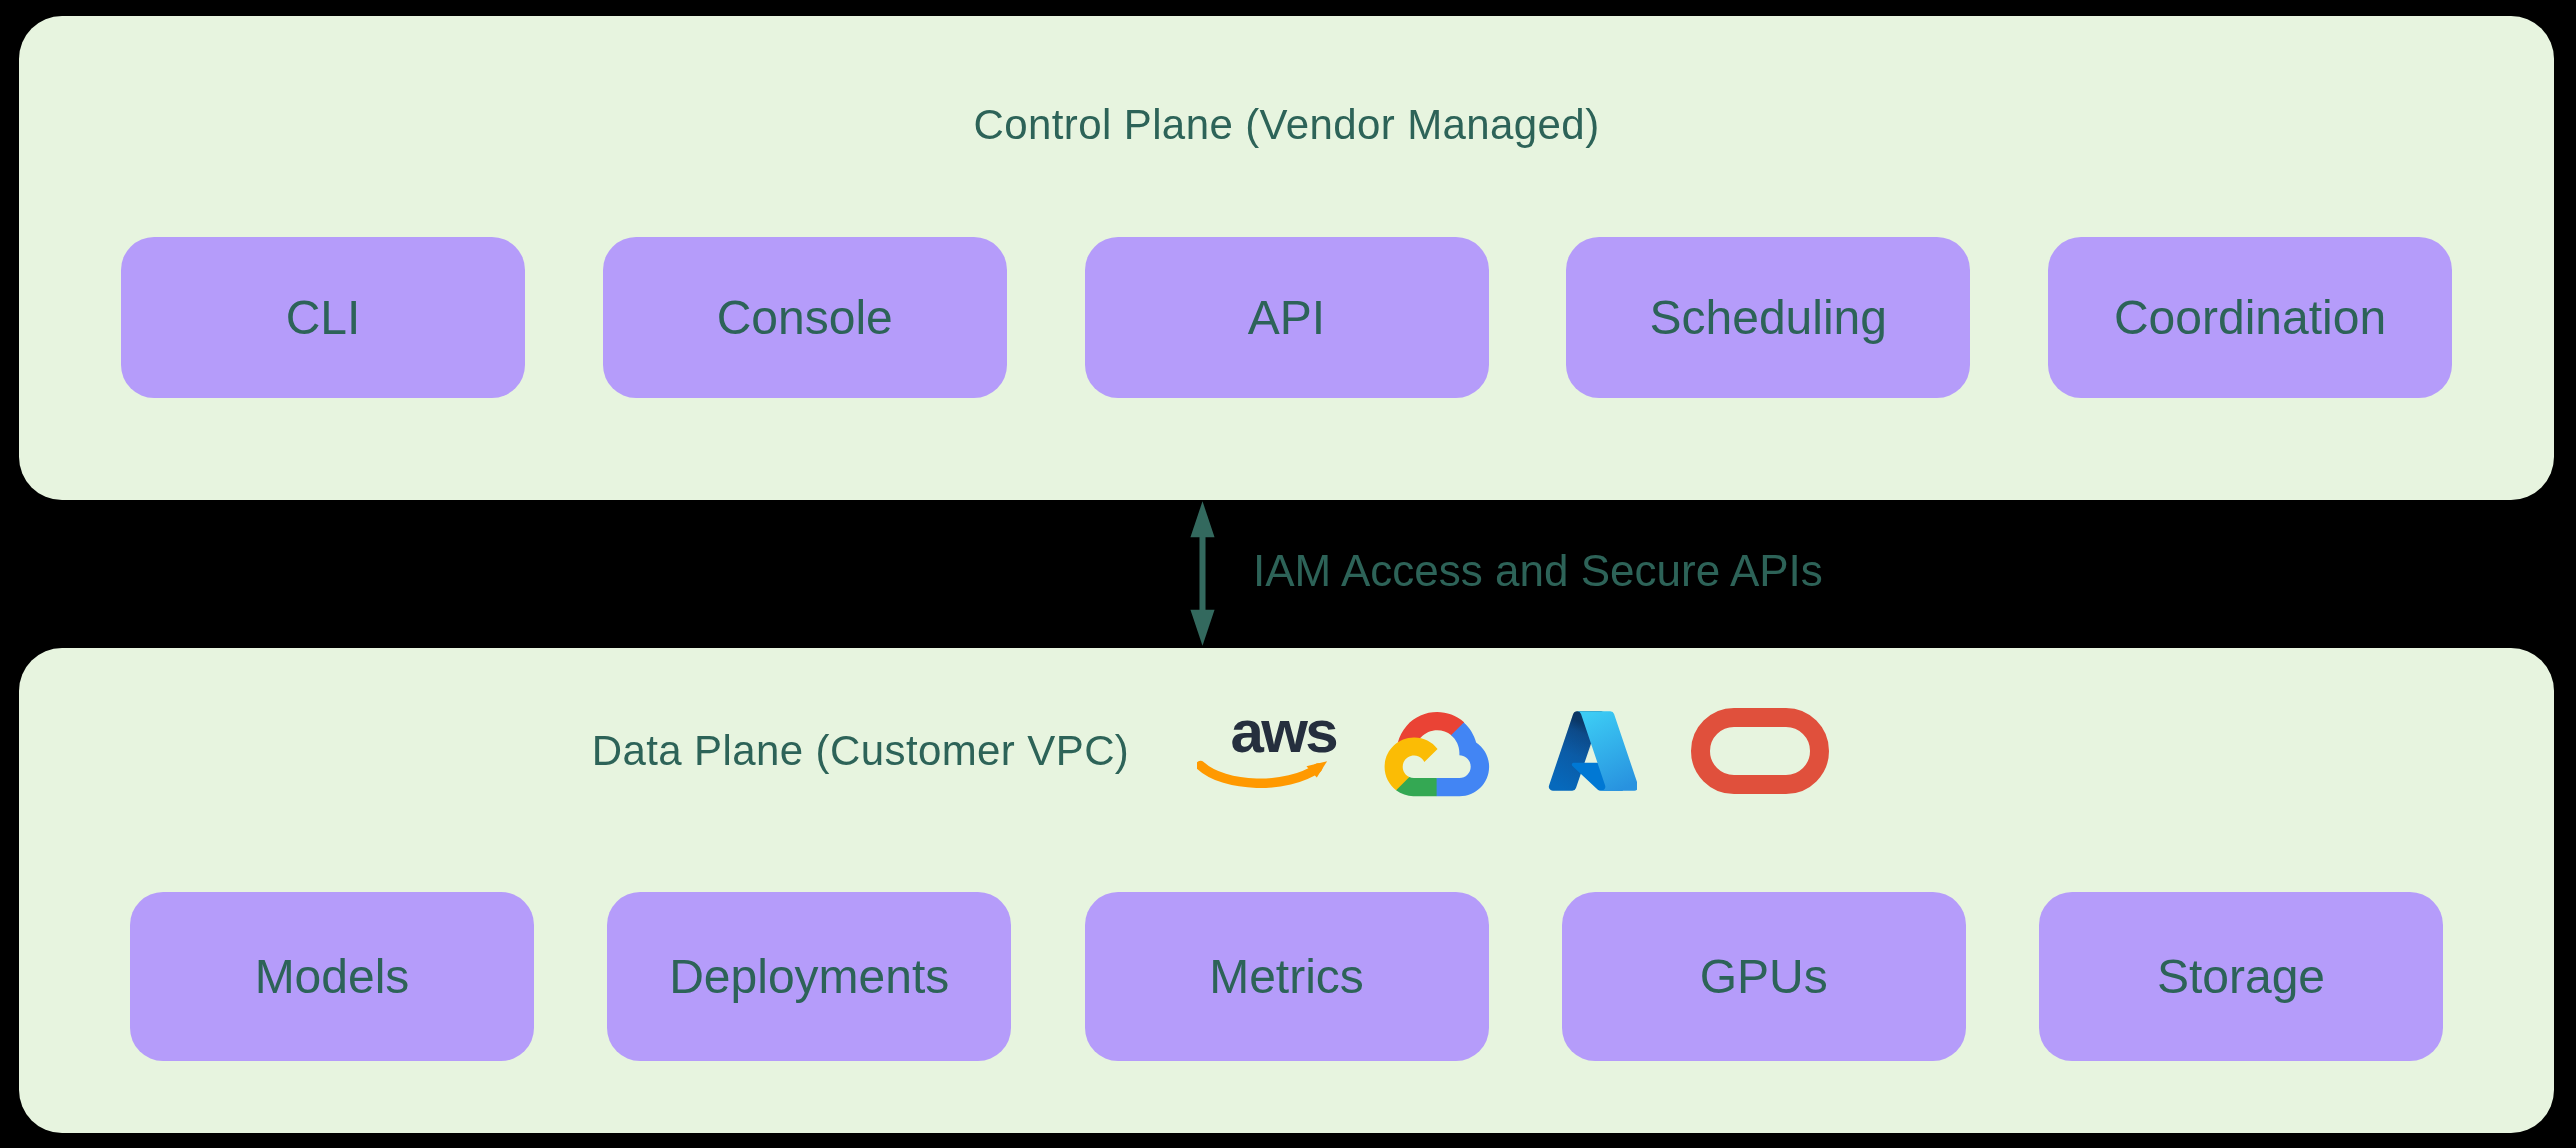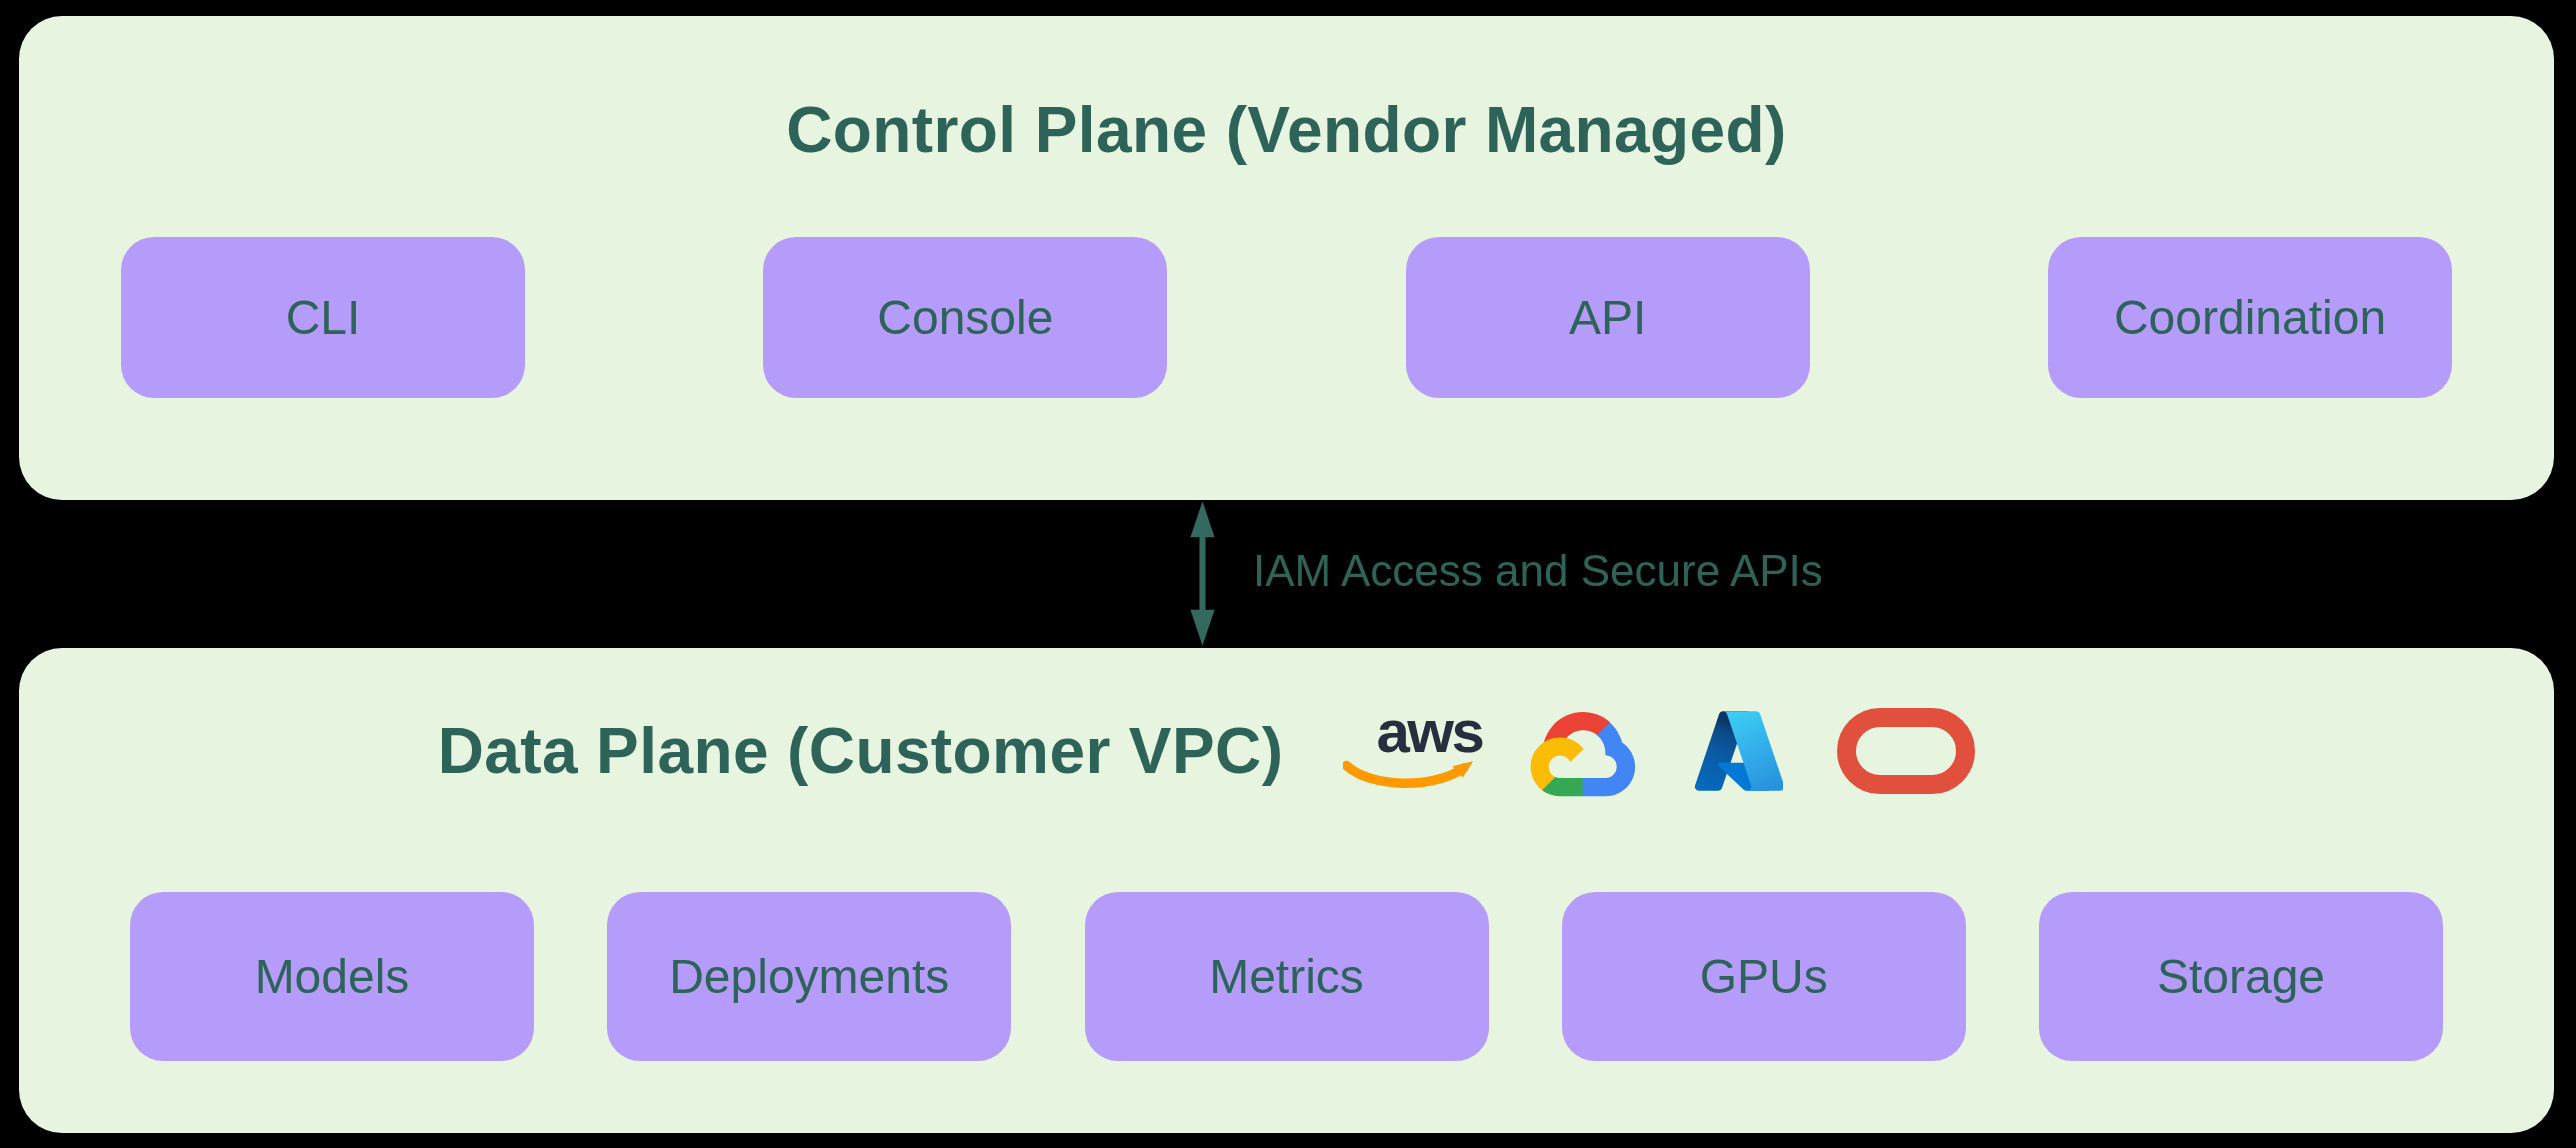--- a/index.html
+++ b/index.html
@@ -16,23 +16,23 @@
     position: absolute;
     left: 19px;
     width: 2535px;
     background: #e7f4df;
     border-radius: 43px;
   }
   .panel--top    { top: 15.5px;  height: 484px; }
   .panel--bottom { top: 648px; height: 485px; padding-left: 36px; }
 
   .panel-title {
-    margin: 4px;
-    font-size: 64px;
-    font-weight: 700;
+    margin: 12px;
+    font-size: 42px;
+    font-weight: 400;
     color: #2d6358;
     letter-spacing: 0.4px;
   }
   .panel--top .panel-title {
     position: absolute;
     top: 73px; left: 0; right: 0;
     text-align: center;
   }
 
   .box-row {
@@ -118,20 +118,21 @@
 <body>
 
 <div>
 
   <section class="panel panel--top">
     <h1 class="panel-title">Control Plane (Vendor Managed)</h1>
     <div class="box-row">
       <div class="box">CLI</div>
       <div class="box">Console</div>
       <div class="box">API</div>
+      <div class="box">Scheduling</div>
       <div class="box">Coordination</div>
     </div>
   </section>
 
   <svg class="connector-arrow" viewBox="0 0 36 168" aria-hidden="true">
     <line x1="18" y1="34" x2="18" y2="134" stroke="#33695e" stroke-width="7"></line>
     <polygon points="18,0 32,42 4,42" fill="#33695e"></polygon>
     <polygon points="18,168 32,126 4,126" fill="#33695e"></polygon>
   </svg>
   <div class="connector-label">IAM Access and Secure APIs</div>

